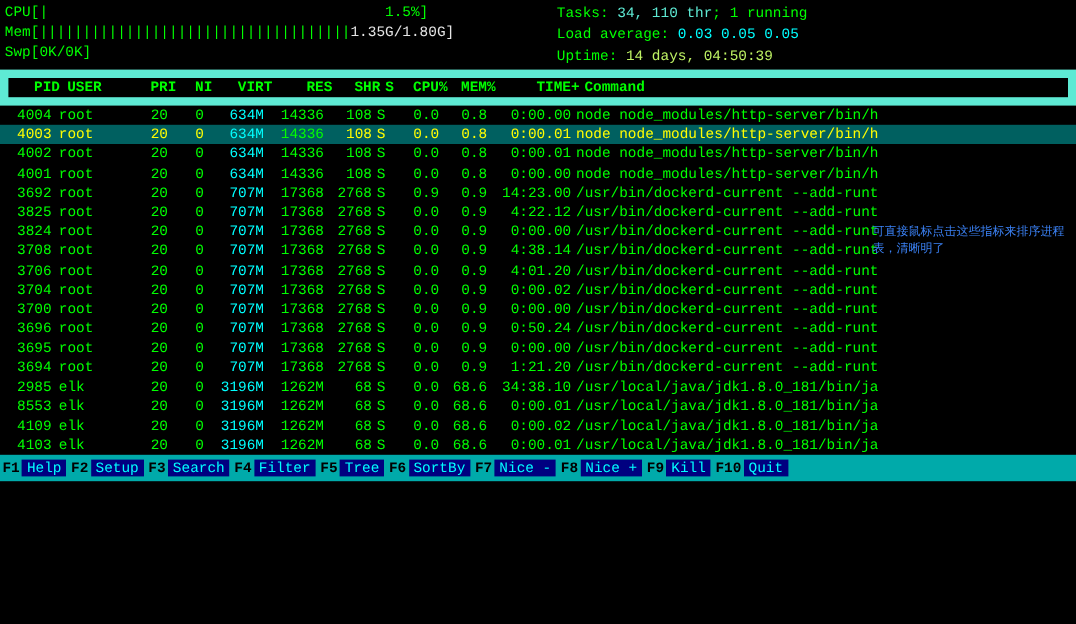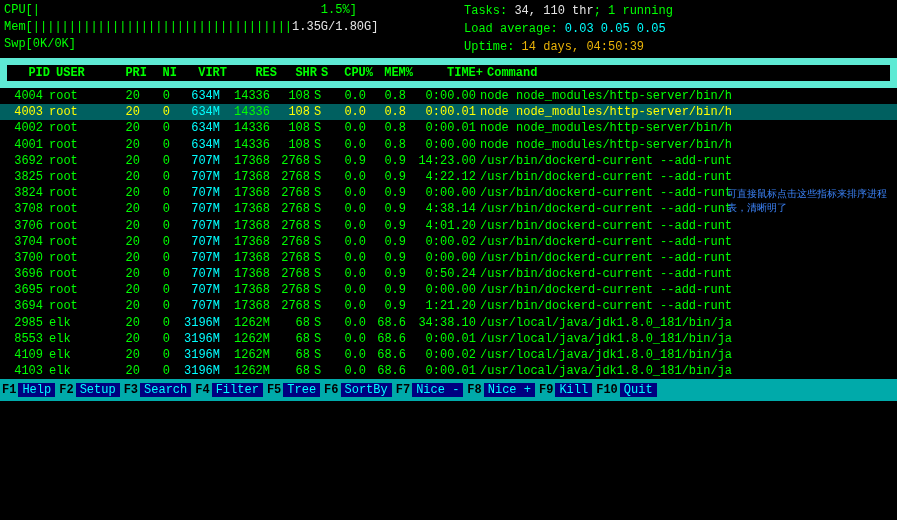--- a/index.html
+++ b/index.html
@@ -120,27 +120,27 @@
           <span style="color:#00ff00">||||||||||||||||||||||||||||||||||||</span>
           <span style="color:#e5e5e5">1.35G/1.80G]</span>
       </div>
       <div class="swp-line">
         <span class="label">Swp[</span>
           <span style="color:#00ff00">0K/0K]</span>
       </div>
     </div>
     <div class="top-right">
       <div class="stat-line">
-        <span>Tasks: </span><span style="color:#e5e5e5">34, 110 thr</span><span>; 1 running</span>
+        <span>Tasks: </span><span style="color:#5eead4">34, 110 thr</span><span>; 1 running</span>
       </div>
       <div class="stat-line">
         <span>Load average: </span><span style="color:#00ffff">0.03 0.05 0.05</span>
       </div>
       <div class="stat-line">
-        <span>Uptime: </span><span style="color:#eab308">14 days, 04:50:39</span>
+        <span>Uptime: </span><span style="color:#bef264">14 days, 04:50:39</span>
       </div>
     </div>
   </div>
 
   <div style="position:relative;">
     <div class="annotation">可直接鼠标点击这些指标来排序进程表，清晰明了</div>
 
     <div class="table-header">
       <span class="col-pid">PID</span>
       <span class="col-user">USER</span>

